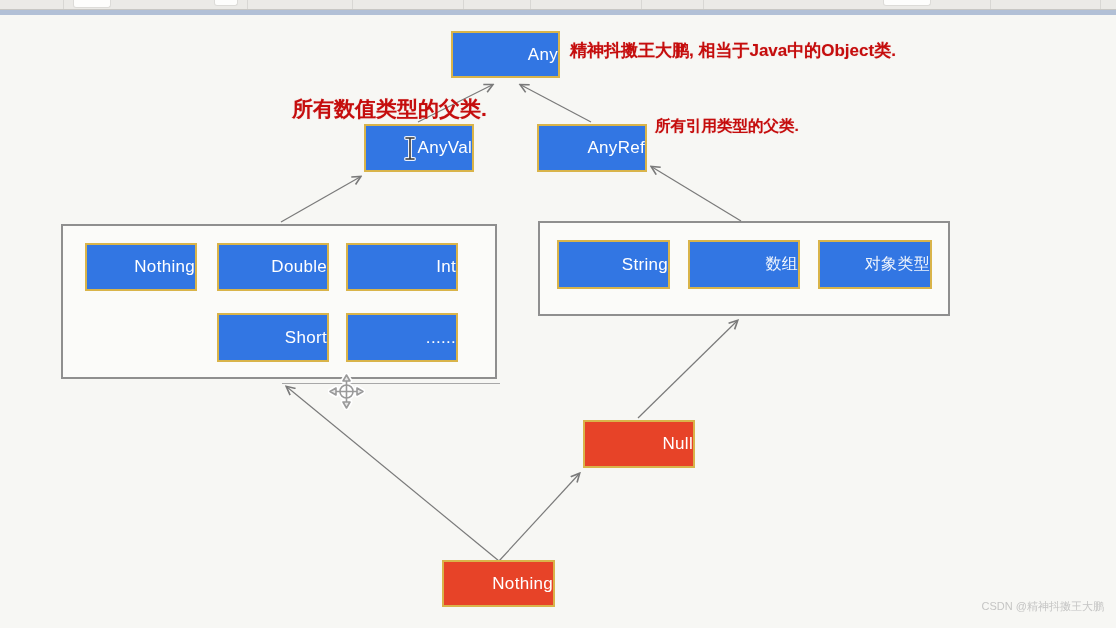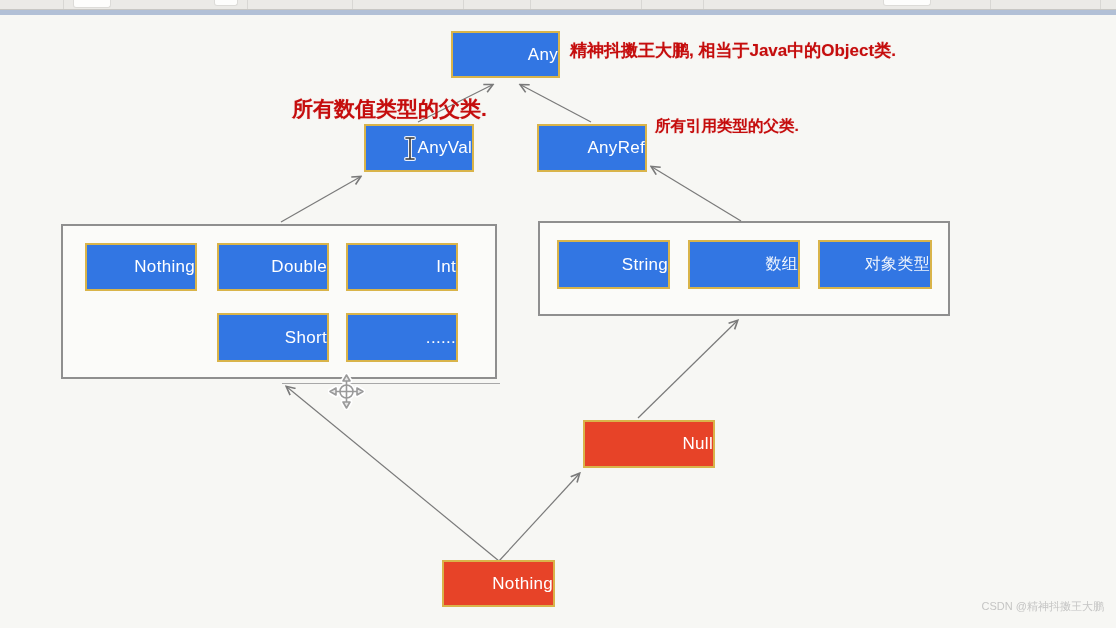--- a/index.html
+++ b/index.html
@@ -117,21 +117,21 @@
   <div class="node blue" style="left:557px;top:240px;width:113px;height:49px">
       <span>String</span>
     </div>
   <div class="node blue" style="left:688px;top:240px;width:112px;height:49px">
       <span class="cn">数组</span>
     </div>
   <div class="node blue" style="left:818px;top:240px;width:114px;height:49px">
       <span class="cn">对象类型</span>
     </div>
 
-  <div class="node red" style="left:583px;top:420px;width:132px;height:48px">
+  <div class="node red" style="left:583px;top:420px;width:112px;height:48px">
       <span>Null</span>
     </div>
 
   <div class="node red" style="left:442px;top:560px;width:113px;height:47px">
       <span>Nothing</span>
     </div>
 
   <div class="red-note" id="note-any" style="left:570px;top:39px">精神抖擞王大鹏, 相当于Java中的Object类.</div>
   <div class="red-note" id="note-anyval" style="left:292px;top:95px">所有数值类型的父类.</div>
   <div class="red-note" id="note-anyref" style="left:655px;top:116px">所有引用类型的父类.</div>

